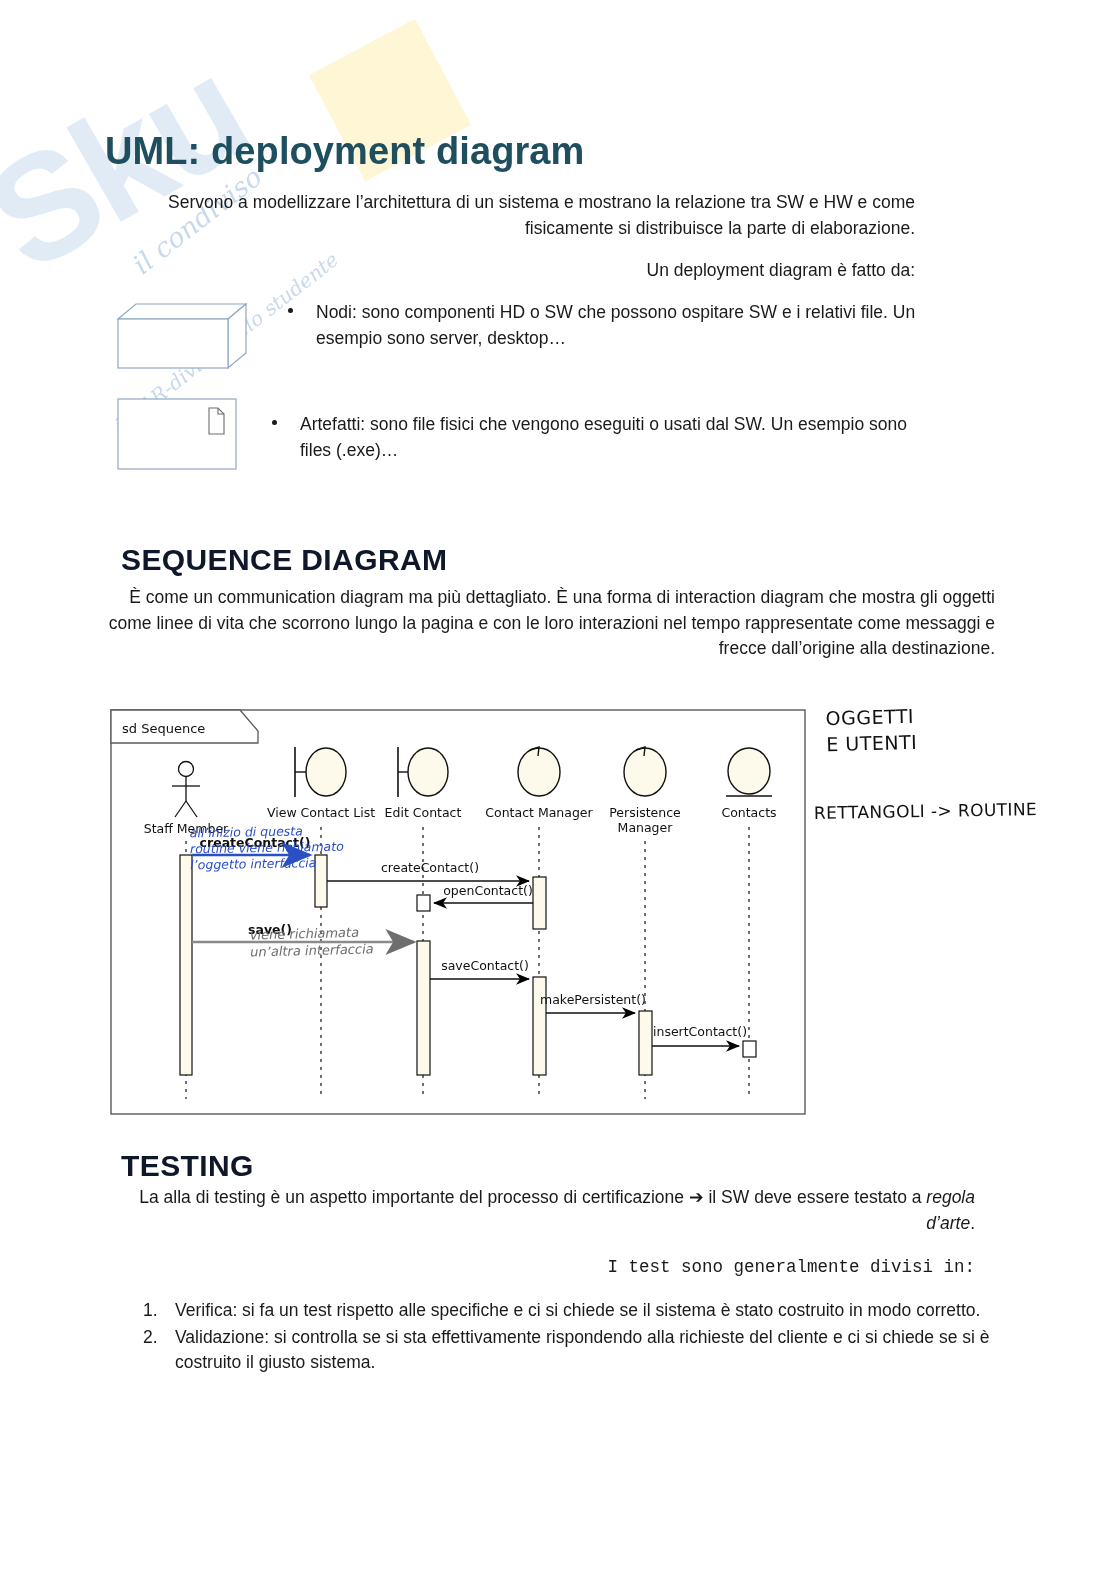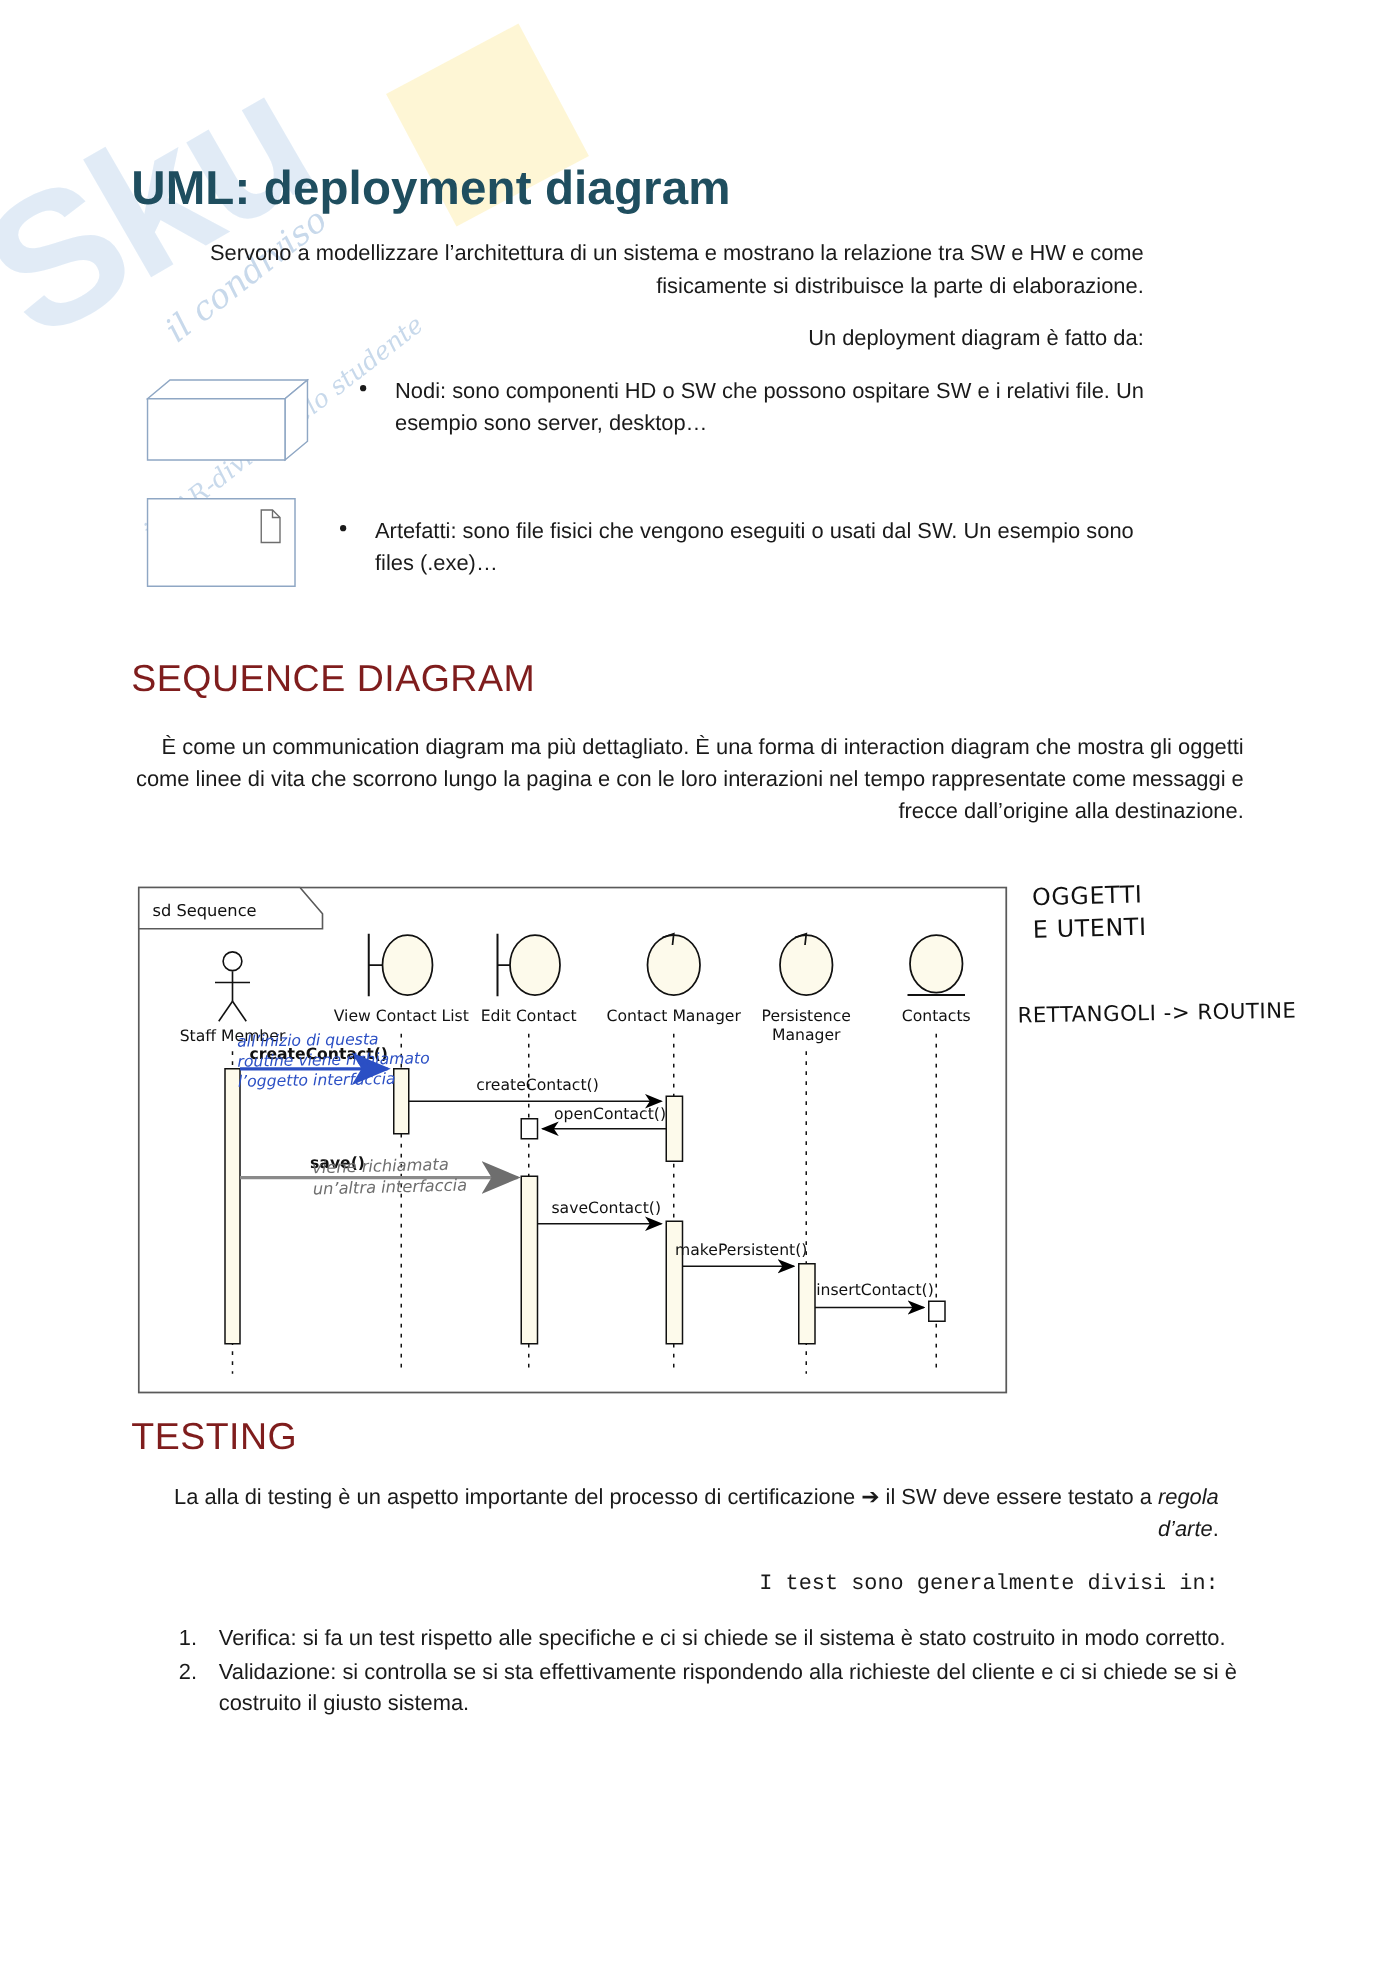--- a/index.html
+++ b/index.html
@@ -89,24 +89,24 @@
     left: 105px;
     top: 130px;
     margin: 0;
     font-size: 38px;
     font-weight: bold;
     color: #1f4e5f;
     letter-spacing: 0.1px;
   }
   h2.sec-head {
     position: absolute;
-    margin: 0;
+    margin: 16px;
     font-size: 30px;
-    font-weight: normal;
-    color: #7f1d1d;
+    font-weight: bold;
+    color: #0f172a;
     letter-spacing: 0.4px;
   }
   #head-sequence { left: 105px; top: 527px; }
   #head-testing  { left: 105px; top: 1133px; }
 
   p.para {
     position: absolute;
     margin: 0;
     font-size: 17.5px;
     line-height: 1.47;

